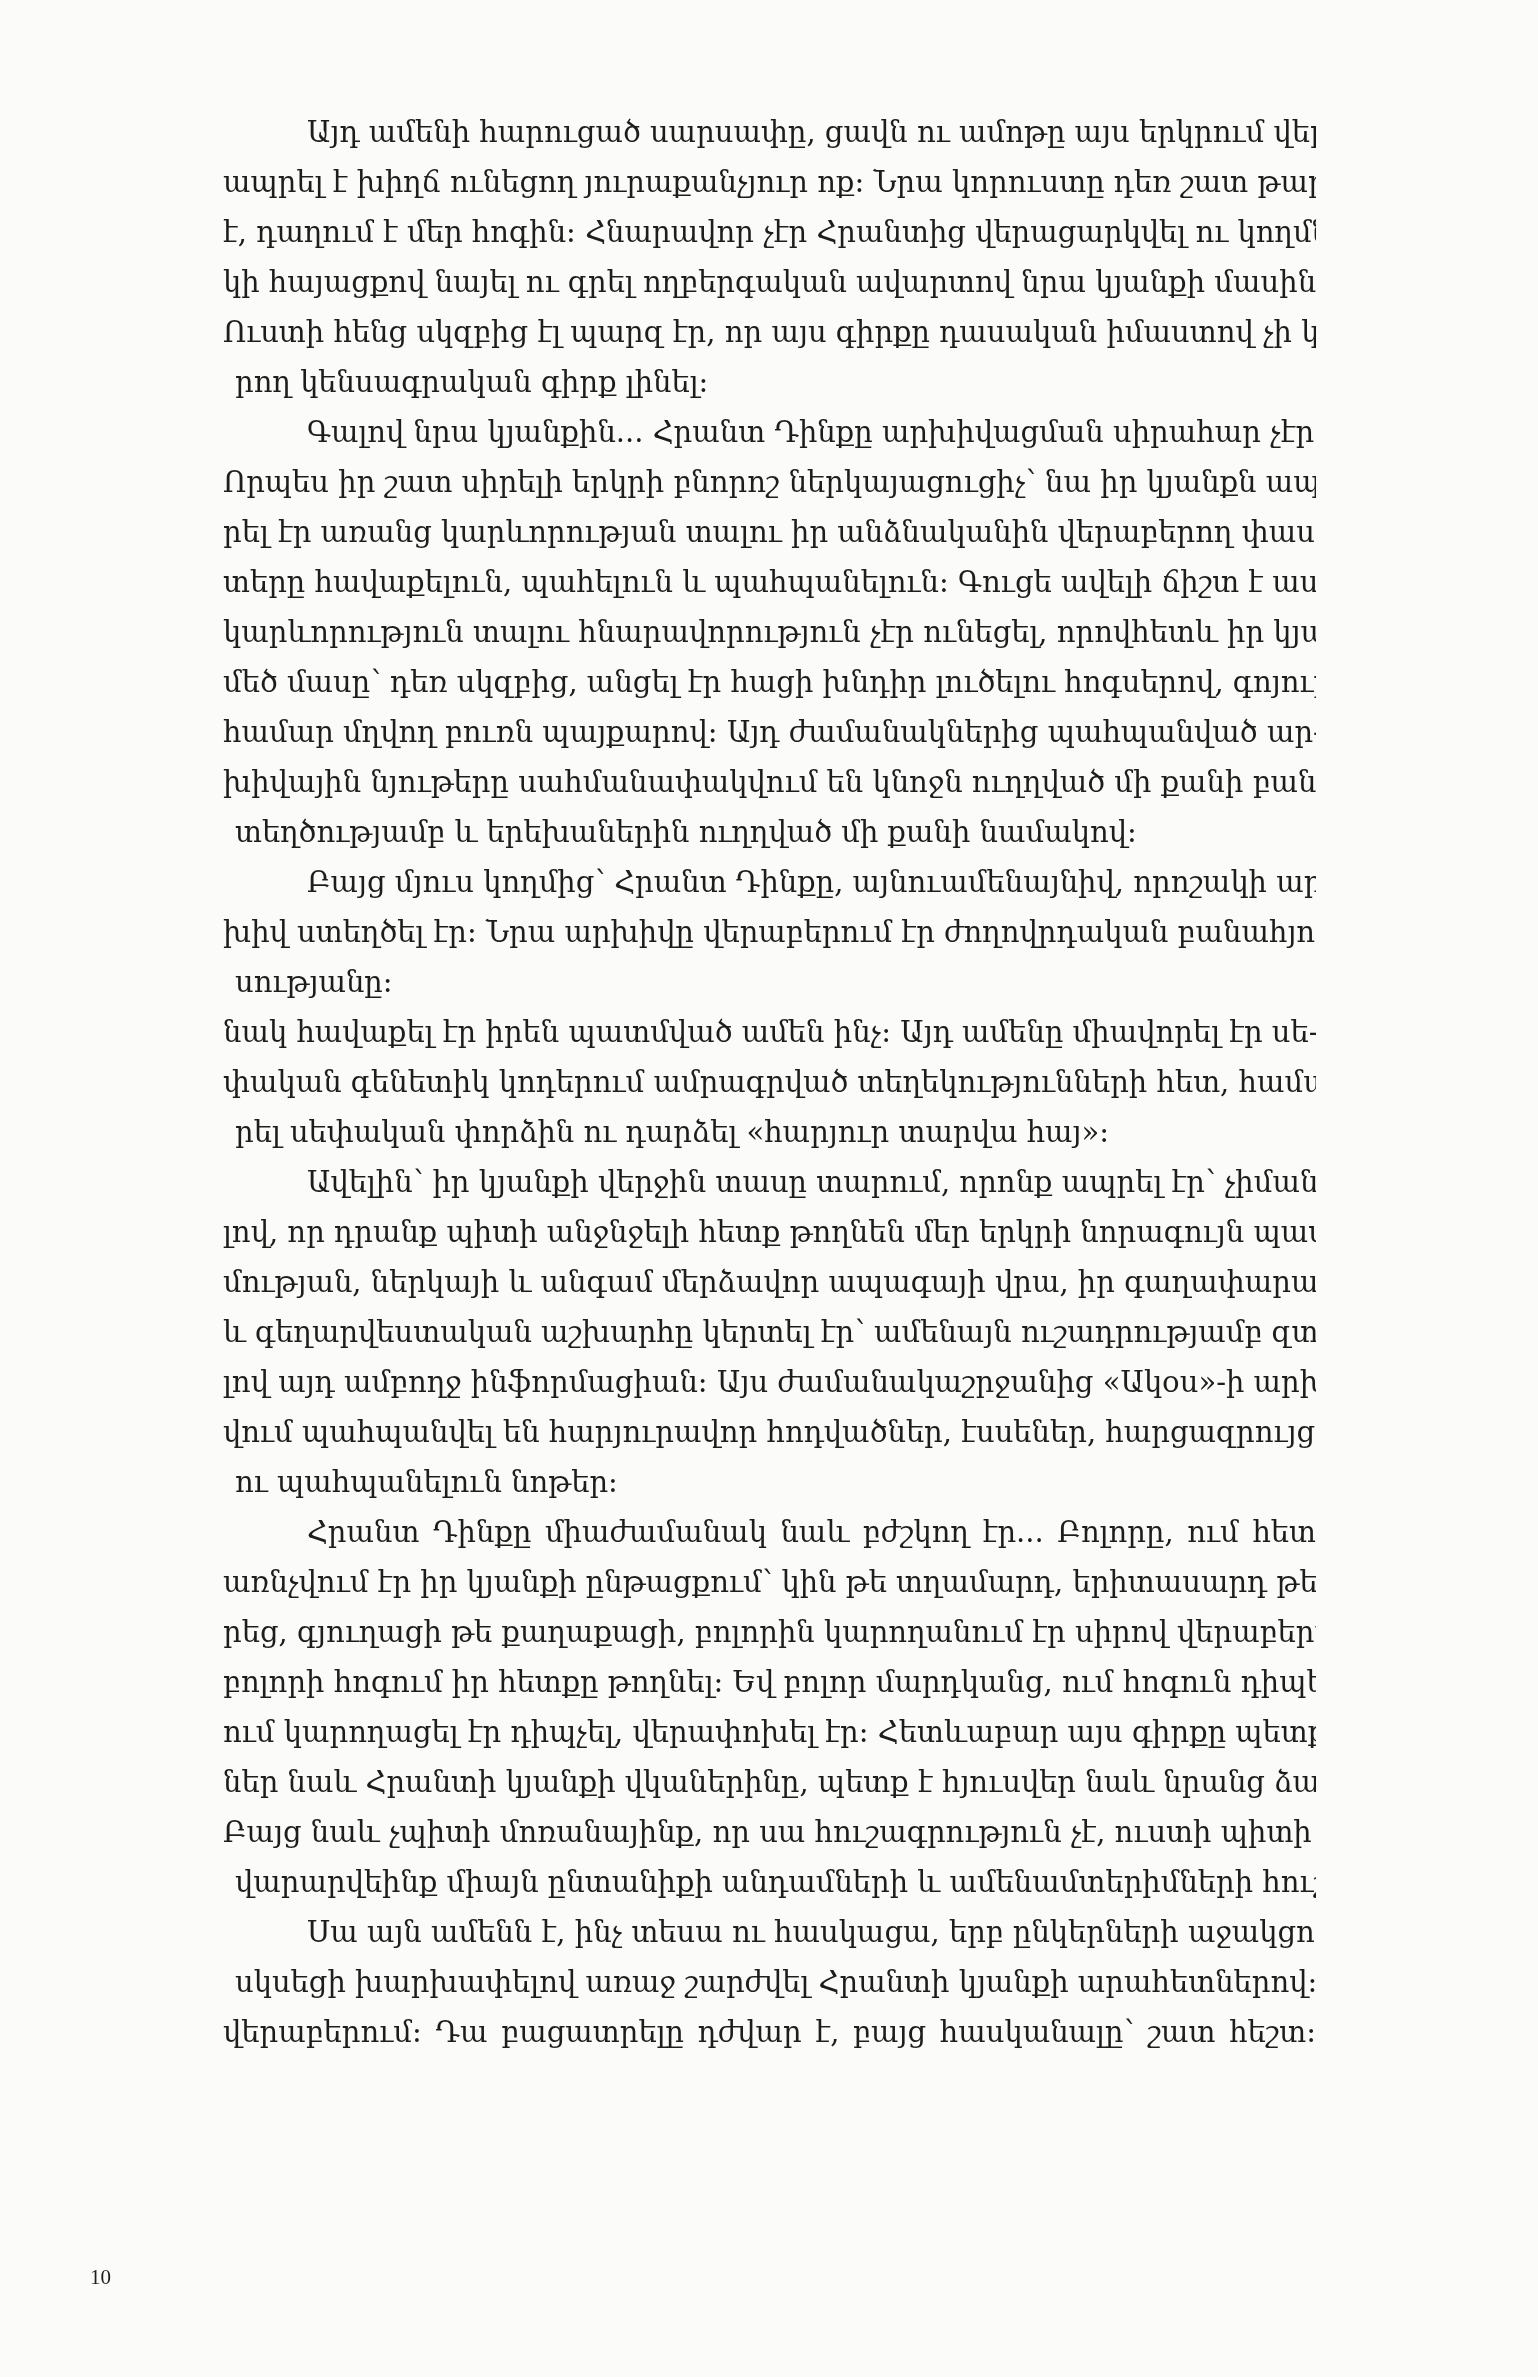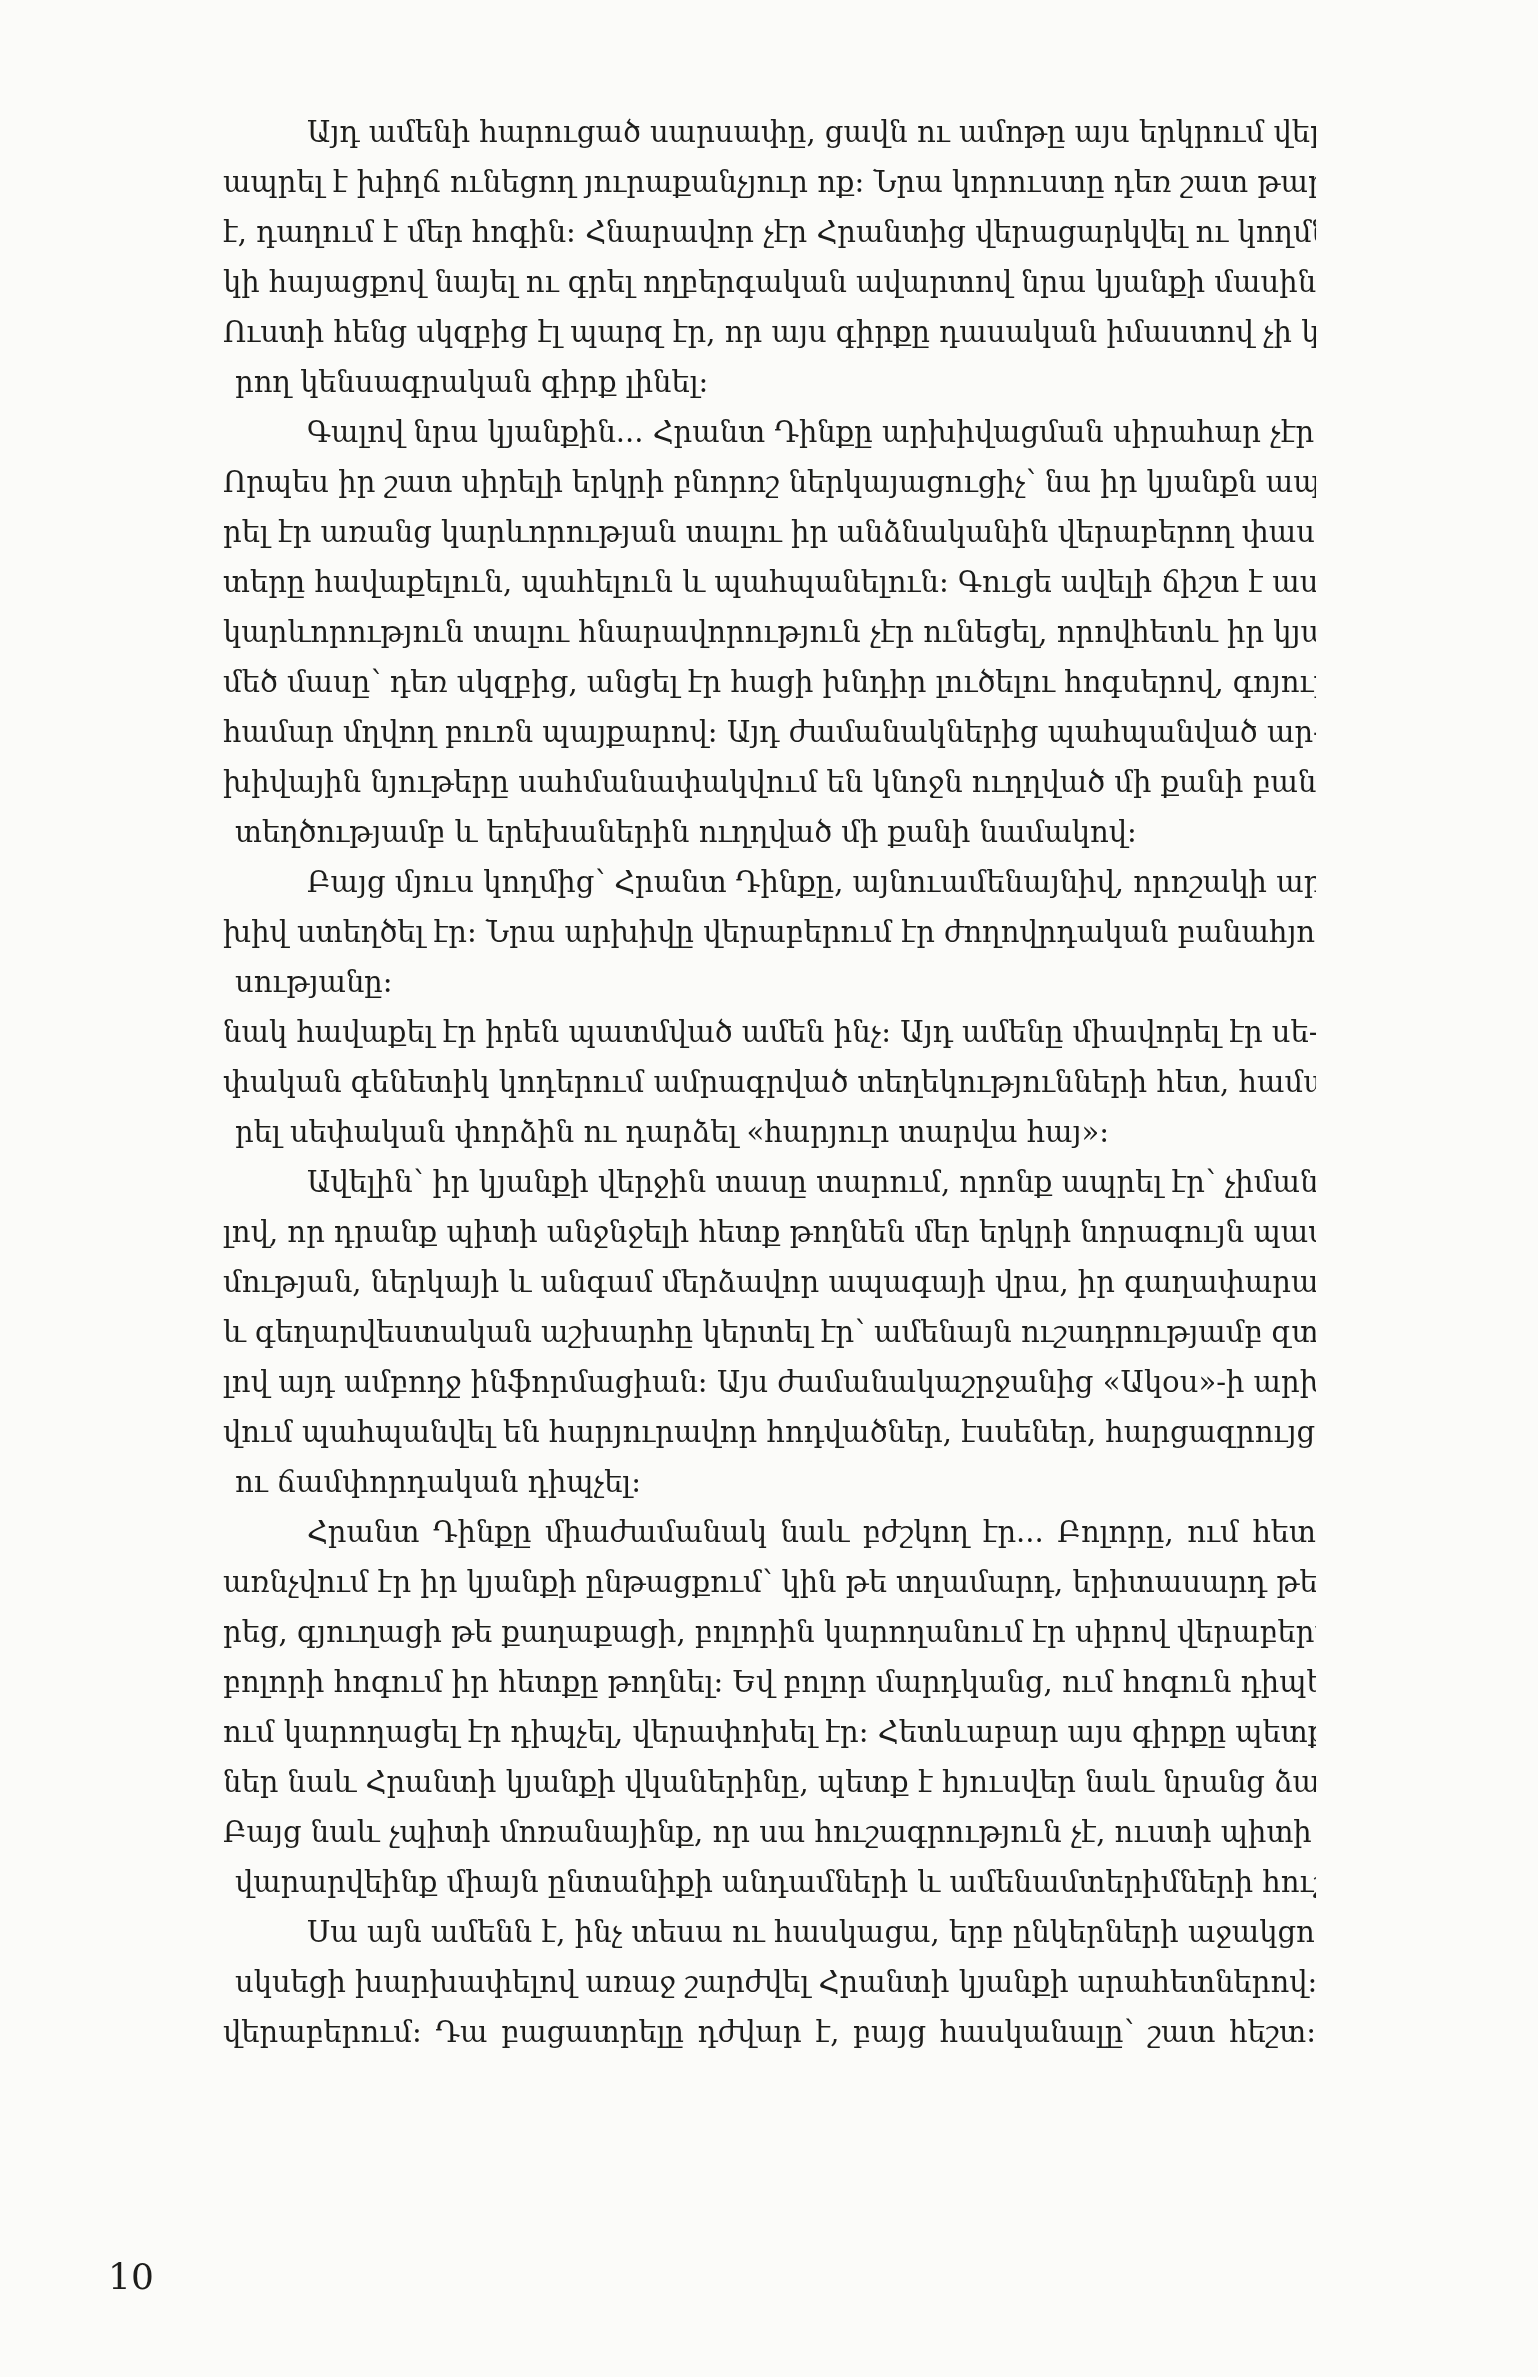--- a/index.html
+++ b/index.html
@@ -36,25 +36,26 @@
   }
   .line.indent {
     padding-left: 84px;
   }
   .line.para-end {
     text-align-last: left;
     margin-left: 12px;
   }
   .page-number {
     position: absolute;
-    left: 108px;
+    left: 90px;
     top: 2260px;
-    font-size: 36px;
+    font-size: 21px;
     line-height: 34px;
     color: #1d1d1b;
+    font-family: Liberation Serif, serif;
   }
 </style>
 </head>
 <body>
 
 <div class="page">
   <div class="text-block" id="text-block">
       <div class="line indent">Այդ ամենի հարուցած սարսափը, ցավն ու ամոթը այս երկրում վեր-</div>
       <div class="line">ապրել է խիղճ ունեցող յուրաքանչյուր ոք։ Նրա կորուստը դեռ շատ թարմ</div>
       <div class="line">է, դաղում է մեր հոգին։ Հնարավոր չէր Հրանտից վերացարկվել ու կողմնա-</div>
@@ -75,21 +76,21 @@
       <div class="line para-end">սությանը։</div>
       <div class="line">նակ հավաքել էր իրեն պատմված ամեն ինչ։ Այդ ամենը միավորել էր սե-</div>
       <div class="line">փական գենետիկ կոդերում ամրագրված տեղեկությունների հետ, համադ-</div>
       <div class="line para-end">րել սեփական փորձին ու դարձել «հարյուր տարվա հայ»։</div>
       <div class="line indent">Ավելին՝ իր կյանքի վերջին տասը տարում, որոնք ապրել էր՝ չիմանա-</div>
       <div class="line">լով, որ դրանք պիտի անջնջելի հետք թողնեն մեր երկրի նորագույն պատ-</div>
       <div class="line">մության, ներկայի և անգամ մերձավոր ապագայի վրա, իր գաղափարական</div>
       <div class="line">և գեղարվեստական աշխարհը կերտել էր՝ ամենայն ուշադրությամբ զտե-</div>
       <div class="line">լով այդ ամբողջ ինֆորմացիան։ Այս ժամանակաշրջանից «Ակօս»-ի արխի-</div>
       <div class="line">վում պահպանվել են հարյուրավոր հոդվածներ, էսսեներ, հարցազրույցներ</div>
-      <div class="line para-end">ու ճամփորդական դիպչել։</div>
+      <div class="line para-end">ու պահպանելուն նոթեր։</div>
       <div class="line indent">Հրանտ Դինքը միաժամանակ նաև բժշկող էր... Բոլորը, ում հետ</div>
       <div class="line">առնչվում էր իր կյանքի ընթացքում՝ կին թե տղամարդ, երիտասարդ թե տա-</div>
       <div class="line">րեց, գյուղացի թե քաղաքացի, բոլորին կարողանում էր սիրով վերաբերվել ու</div>
       <div class="line">բոլորի հոգում իր հետքը թողնել։ Եվ բոլոր մարդկանց, ում հոգուն դիպել էր,</div>
       <div class="line">ում կարողացել էր դիպչել, վերափոխել էր։ Հետևաբար այս գիրքը պետք է լի-</div>
       <div class="line">ներ նաև Հրանտի կյանքի վկաներինը, պետք է հյուսվեր նաև նրանց ձայներից։</div>
       <div class="line">Բայց նաև չպիտի մոռանայինք, որ սա հուշագրություն չէ, ուստի պիտի բա-</div>
       <div class="line para-end">վարարվեինք միայն ընտանիքի անդամների և ամենամտերիմների հուշերով։</div>
       <div class="line indent">Սա այն ամենն է, ինչ տեսա ու հասկացա, երբ ընկերների աջակցությամբ</div>
       <div class="line para-end">սկսեցի խարխափելով առաջ շարժվել Հրանտի կյանքի արահետներով։</div>

